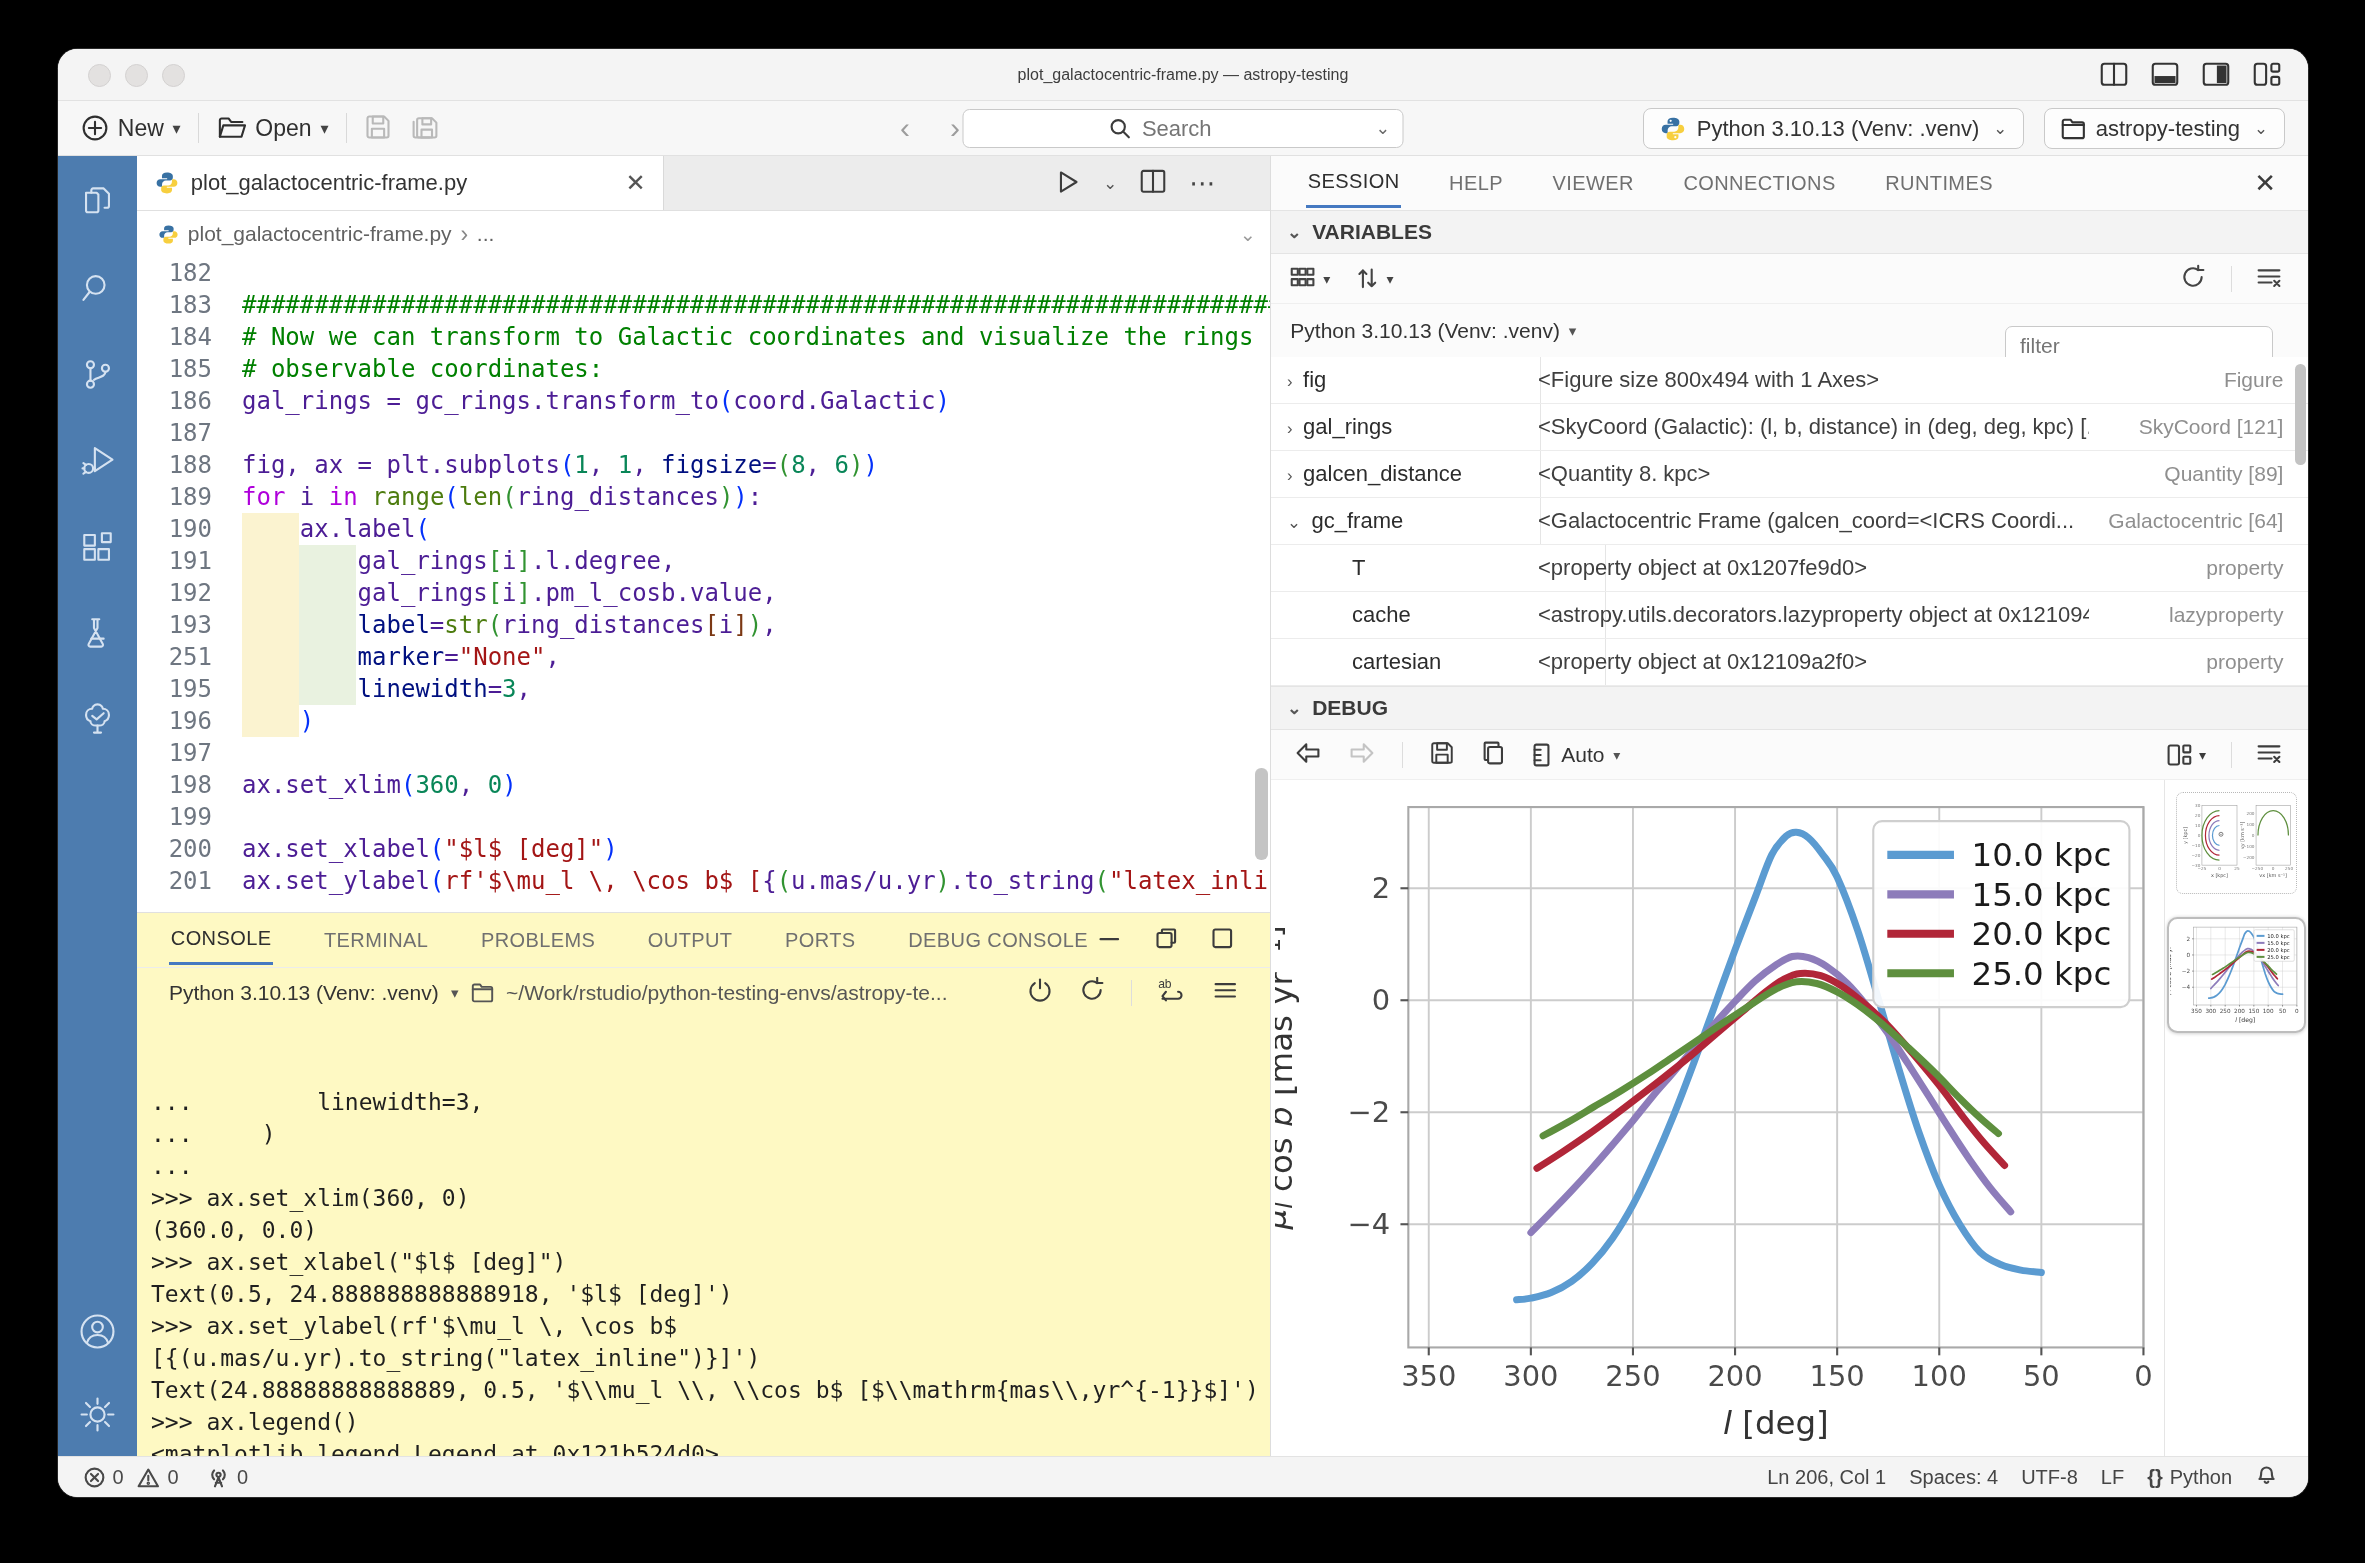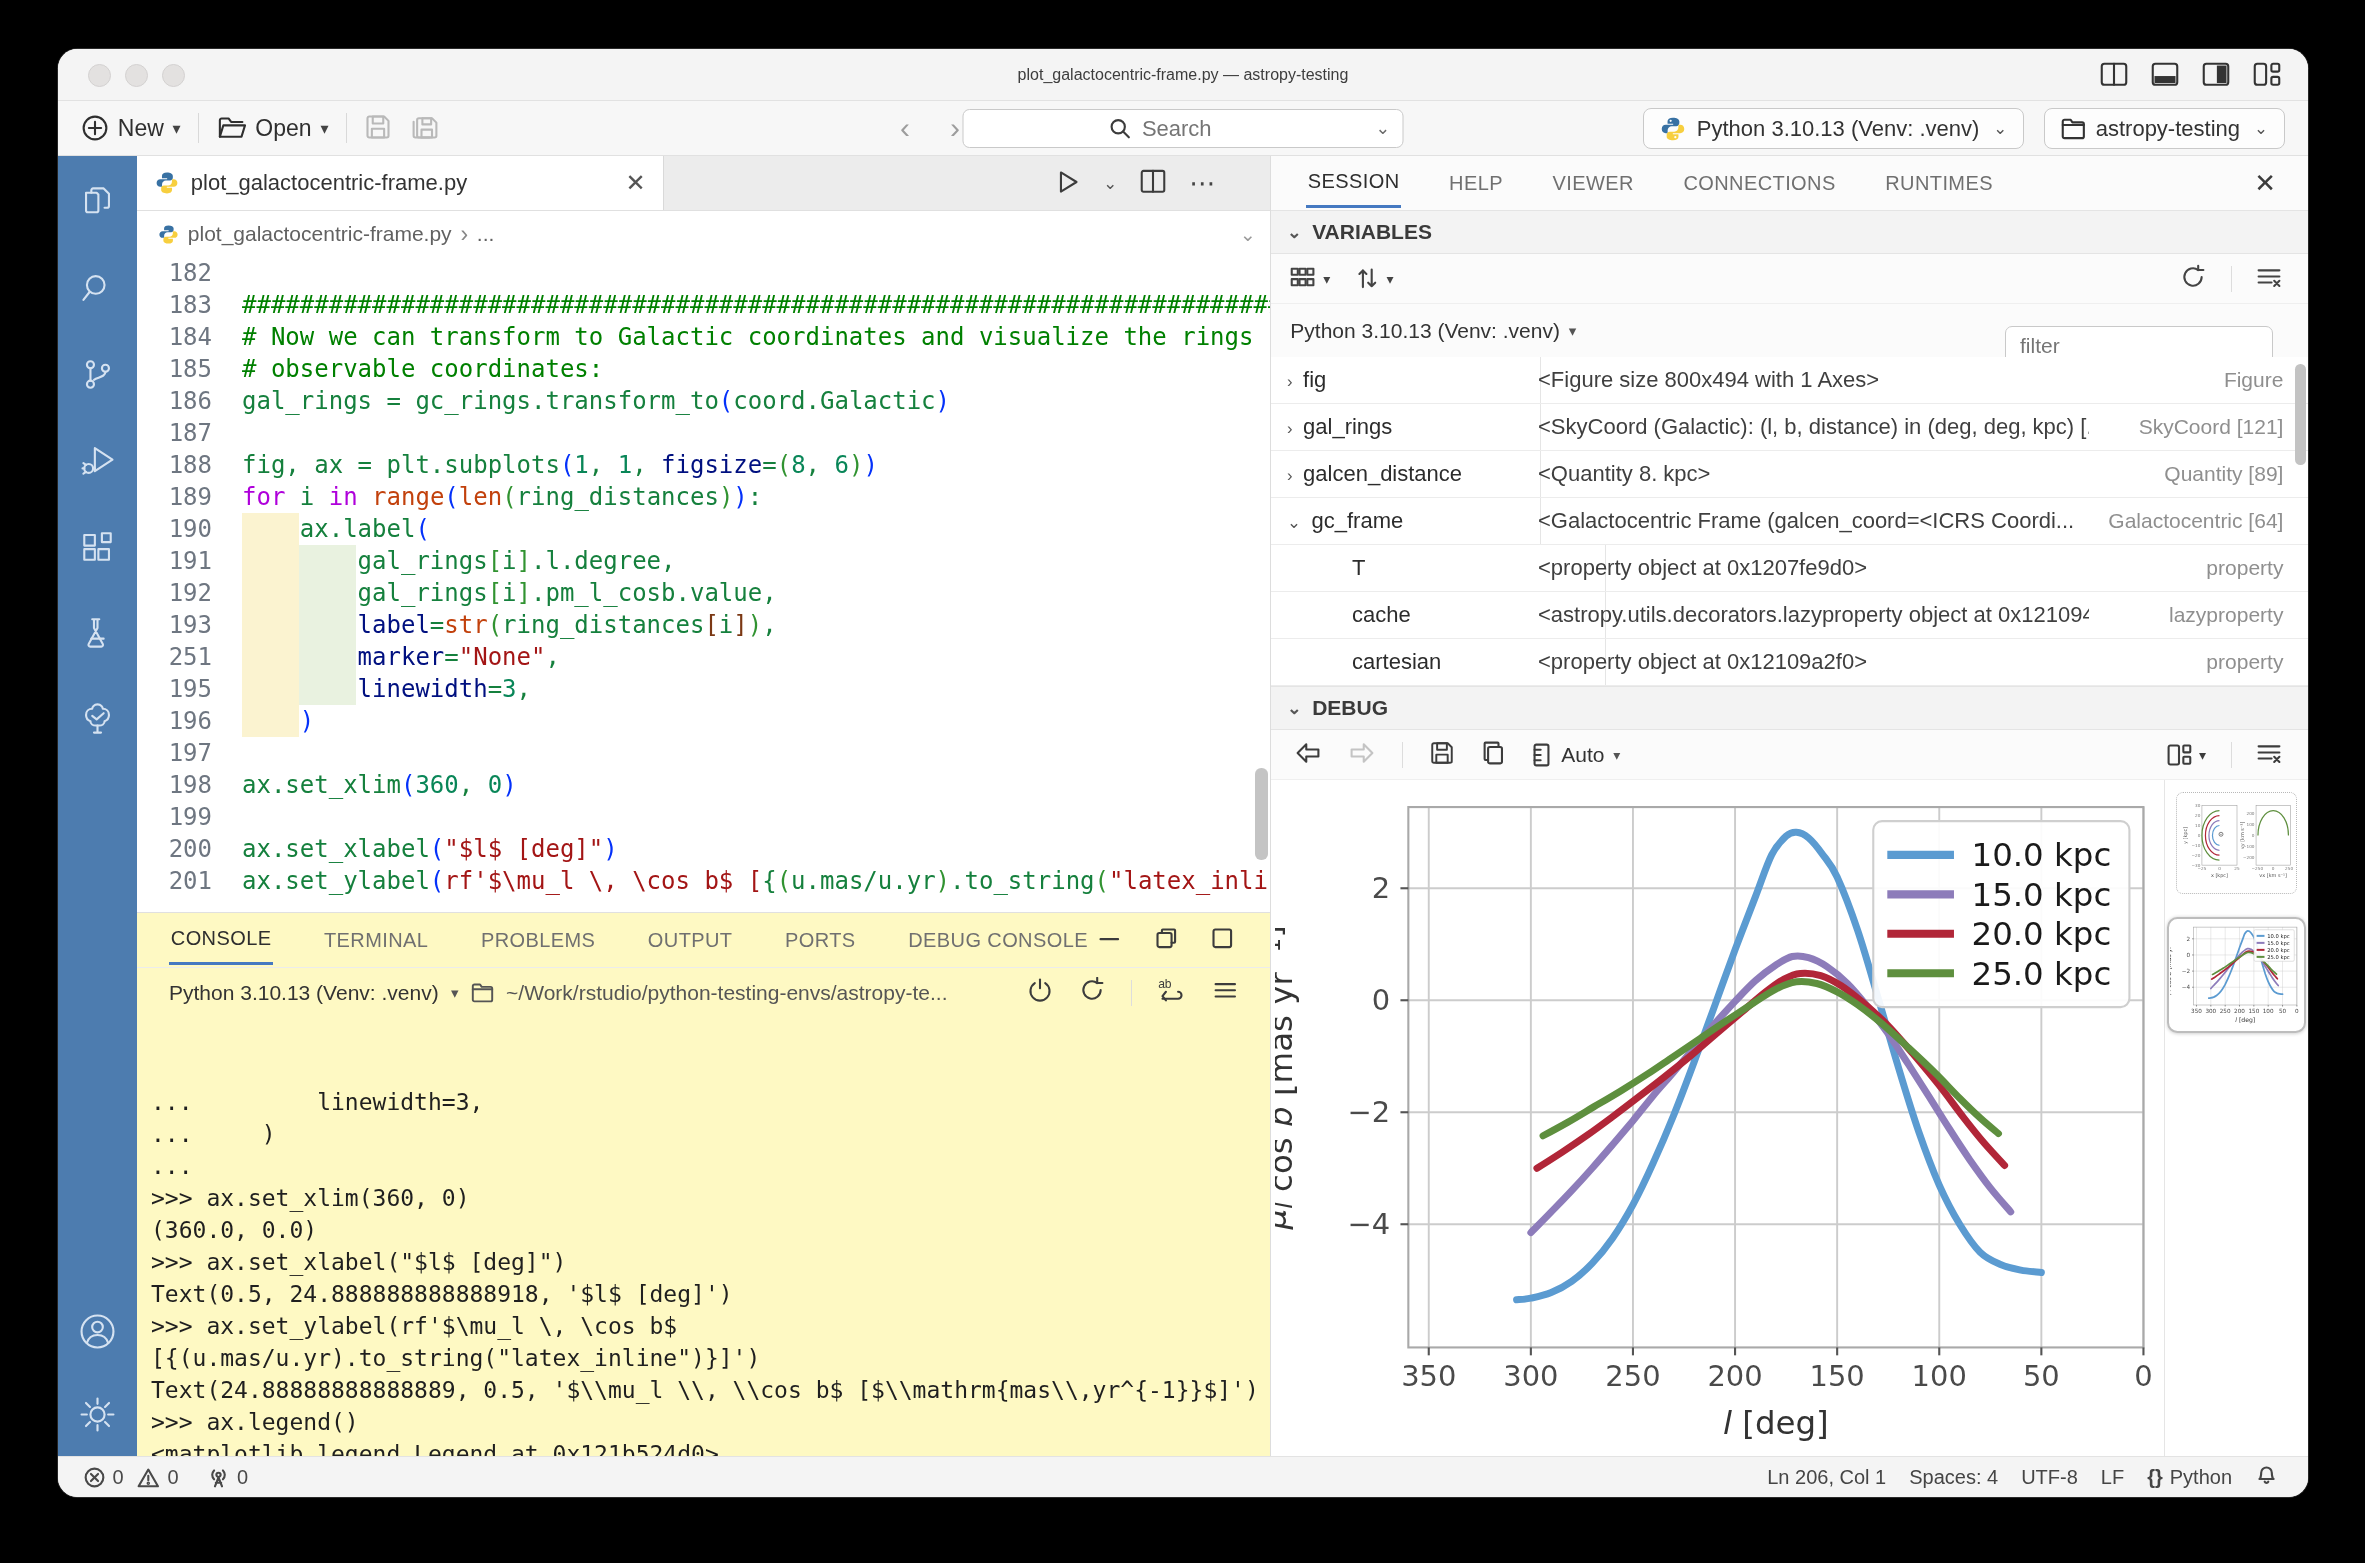--- a/index.html
+++ b/index.html
@@ -49,22 +49,22 @@
   .bc-chev{position:absolute;right:14px;color:#999;font-size:19.3px;}
   .code-area{height:655px;position:relative;overflow:hidden;background:#fff;flex:none;
     font-family:"DejaVu Sans Mono","Liberation Mono",monospace;font-size:24px;}
   .code-line{position:relative;height:32px;line-height:32px;white-space:pre;}
   .line-num{position:absolute;left:0;width:75px;text-align:right;color:#6e7681;}
   .line-text{position:absolute;left:105px;}
   .band{position:absolute;top:0;height:32px;}
   .band-y{left:105px;width:57px;background:#fbf3d0;}
   .band-g{left:162px;width:57px;background:#e9f2e0;}
   .tk-c{color:#008000}.tk-k{color:#af00db}.tk-n{color:#098658}.tk-s{color:#a31515}
-  .tk-f{color:#c2410c}.tk-p{color:#001080}.tk-b1{color:#0431fa}.tk-b2{color:#319331}
-  .tk-b3{color:#7b3814}.tk-t{color:#15803d}
+  .tk-f{color:#4d7c0f}.tk-p{color:#001080}.tk-b1{color:#0431fa}.tk-b2{color:#319331}
+  .tk-b3{color:#7b3814}.tk-t{color:#4c1d95}
   .ed-scroll{position:absolute;right:1.8px;top:78%;width:13px;height:14%;background:rgba(100,100,100,.38);border-radius:6.1px;}
   
   .panel{height:546px;border-top:0.9px solid #e0e0e0;flex:none;display:flex;flex-direction:column;background:#fef9c3;}
   .panel-tabs{height:54px;display:flex;align-items:center;gap:49px;padding-left:32px;flex:none;position:relative;}
   .panel-tab{font-size:20px;letter-spacing:0.4px;color:#707070;padding:12.3px 1.8px;}
   .panel-tab.active{color:#2e2e2e;border-bottom:3.5px solid #4579c1;}
   .panel-win{position:absolute;right:35px;display:flex;gap:32px;color:#3c3c3c;}
   .console-head{height:49px;border-top:0.9px solid #ececec;display:flex;align-items:center;gap:12.3px;
     padding-left:32px;font-size:21px;color:#333;flex:none;position:relative;}
   .console-head .path{color:#555;}

